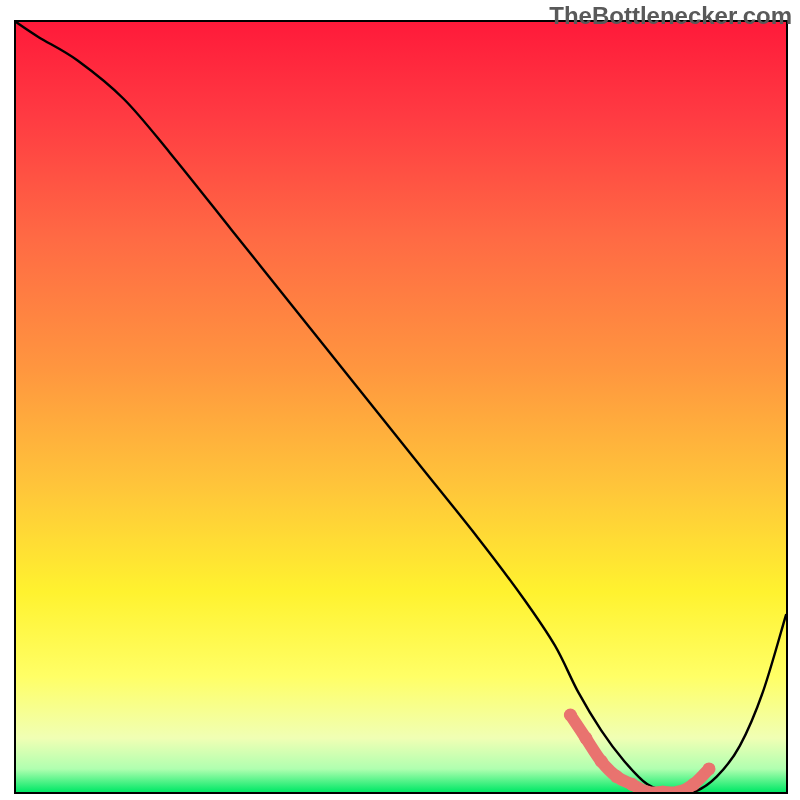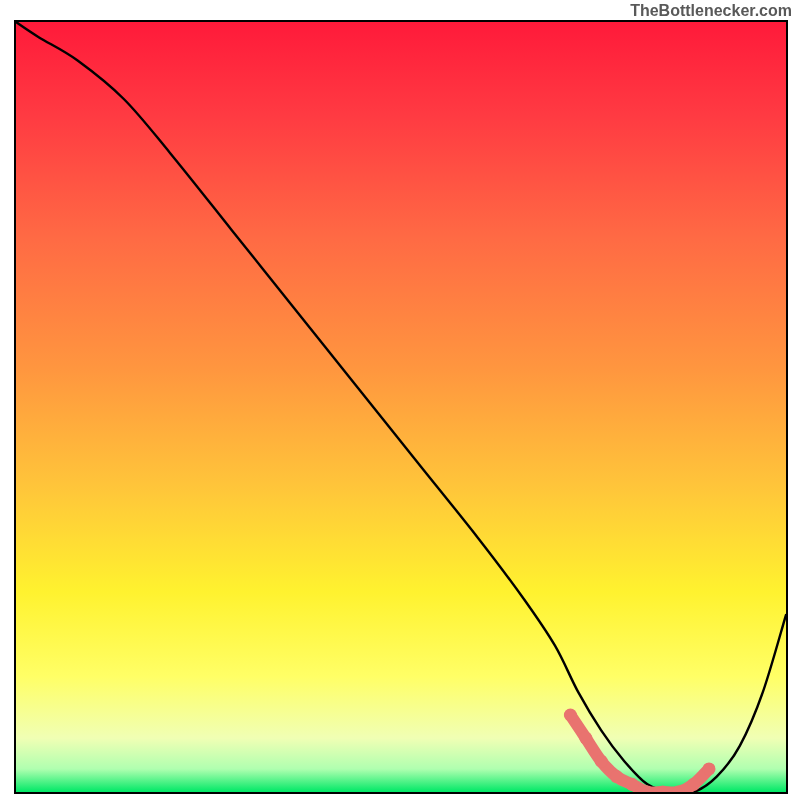--- a/index.html
+++ b/index.html
@@ -13,21 +13,21 @@
   }
   .container {
     position: relative;
     width: 800px;
     height: 800px;
   }
   .watermark {
     position: absolute;
     top: 2px;
     right: 8px;
-    font-size: 16px;
+    font-size: 24px;
     font-weight: bold;
     color: #595959;
     z-index: 50;
   }
   .plot-frame {
     position: absolute;
     left: 14px;
     top: 20px;
     width: 774px;
     height: 774px;

